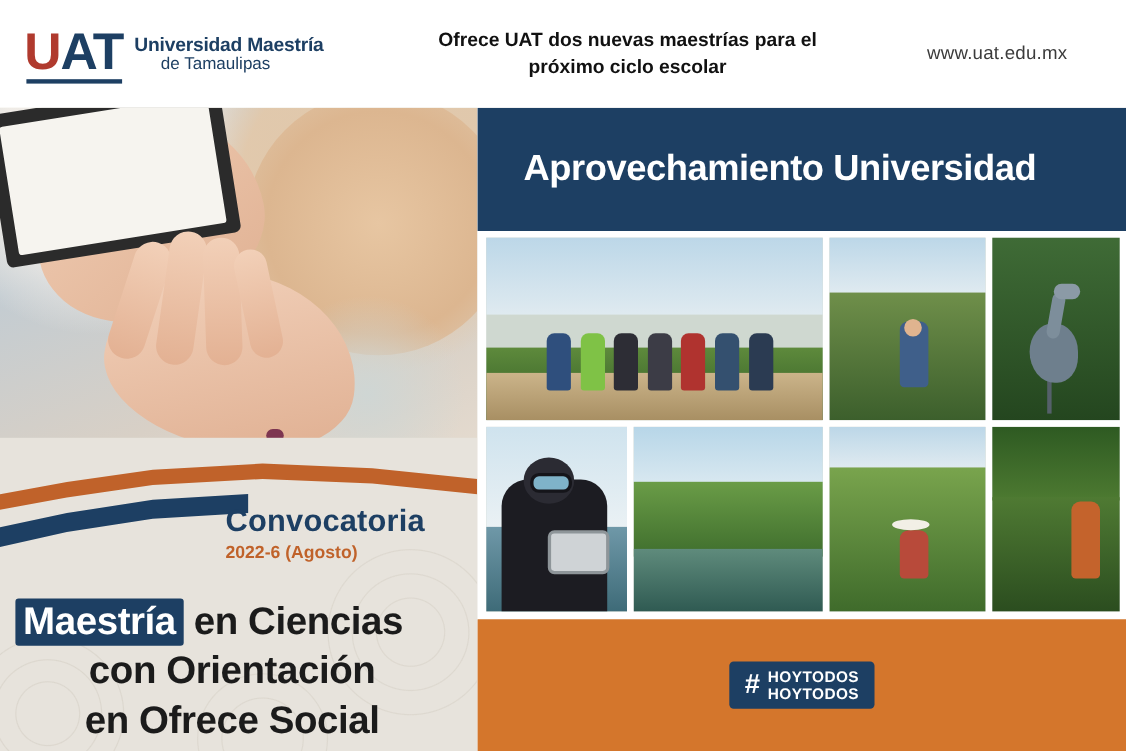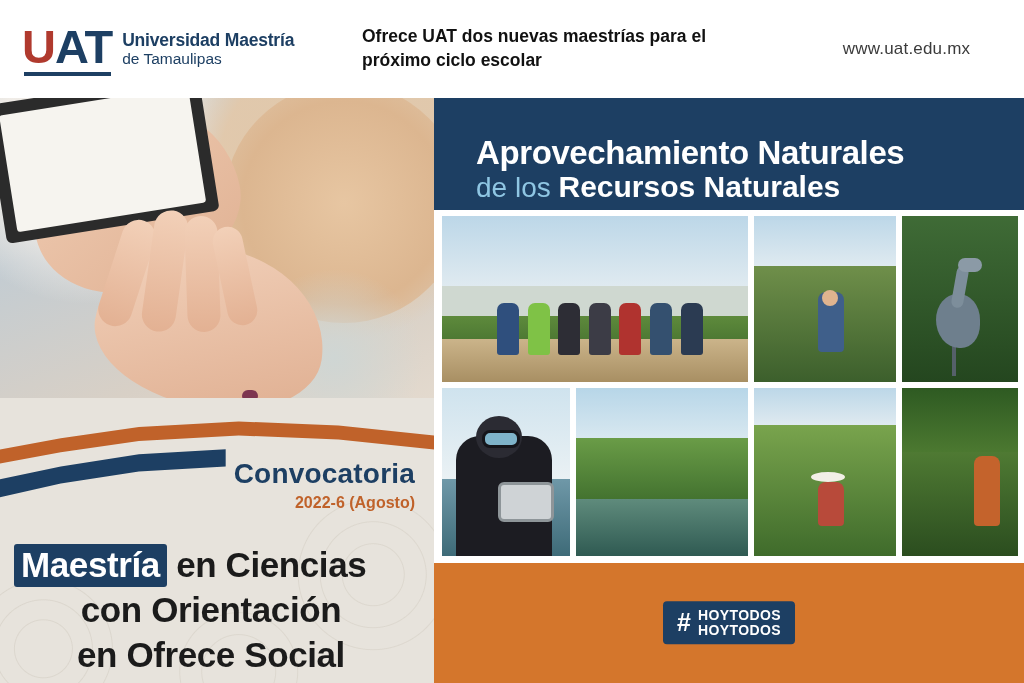--- a/index.html
+++ b/index.html
@@ -34,24 +34,24 @@
   .logo-mark .u-red { color:#b03a2e; }
   .logo-underline {
     position:absolute; left:2px; bottom:0px; width:96%; height:4px;
     background:#1d3f63;
   }
   .logo-text { line-height:1.15; }
   .logo-text .l1 {
     color:#1d3f63; font-weight:bold; font-size:17.5px; letter-spacing:-0.2px;
   }
   .logo-text .l2 {
-    color:#1d3f63; font-weight:normal; font-size:15.5px;
+    color:#1d3f63; font-weight:normal; font-size:15.5px;margin-left:24px;
   }
   .header-title {
-    flex:1; text-align:left;
+    flex:1; text-align:center;
     color:#111111; font-weight:bold; font-size:17.5px; line-height:1.35;
     padding: 0 10px;
     max-width: 460px;
   }
   .header-url {
     width:235px; text-align:center;
     color:#3b3b3b; font-size:17px; letter-spacing:0.2px;
   }
 
   
@@ -131,21 +131,21 @@
     position:absolute; left:0; top:8px; width:434px; height:70px;
     background:#c0622a;
     clip-path: polygon(0% 62%, 14% 46%, 32% 30%, 55% 22%, 78% 28%, 100% 42%, 100% 62%, 78% 48%, 55% 42%, 32% 50%, 14% 66%, 0% 82%);
   }
   .wave-navy {
     position:absolute; left:0; top:34px; width:434px; height:86px;
     background:#1d3f63;
     clip-path: polygon(0% 55%, 14% 40%, 32% 26%, 52% 20%, 52% 40%, 32% 46%, 14% 60%, 0% 76%);
   }
   .convocatoria {
-    position:absolute; left:205px; top:60px; width:210px; text-align:right;
+    position:absolute; left:205px; top:60px; width:210px; text-align:left;
   }
   .convocatoria .c1 {
     color:#1d3f63; font-weight:bold; font-size:28px; letter-spacing:0.2px;
   }
   .convocatoria .c2 {
     color:#c0622a; font-weight:bold; font-size:16px; margin-top:4px;
   }
   .title-block {
     position:absolute; left:0; top:145px; width:422px;
   }
@@ -314,24 +314,21 @@
           </div>
           <div class="title-line">con Orientación</div>
           <div class="title-line">en Ofrece Social</div>
         </div>
 
       </div>
     </div>
 
     <div class="panel-right">
       <div class="rp-header">
-        <div class="rp-h2">Aprovechamiento Naturales</div>
-        <div class="rp-h3">
-          <span>de los </span><b>Recursos Naturales</b>
-        </div>
+        <div class="rp-h2">Aprovechamiento Universidad</div>
       </div>
 
       <div class="grid">
 
         <div class="cell c-group">
           <div class="sky"></div>
           <div class="veg" style="height:40%"></div>
           <div class="sand"></div>
           <div class="person" style="left:18%;background:#2f4f7d"></div>
           <div class="person" style="left:28%;background:#7fc246"></div>

